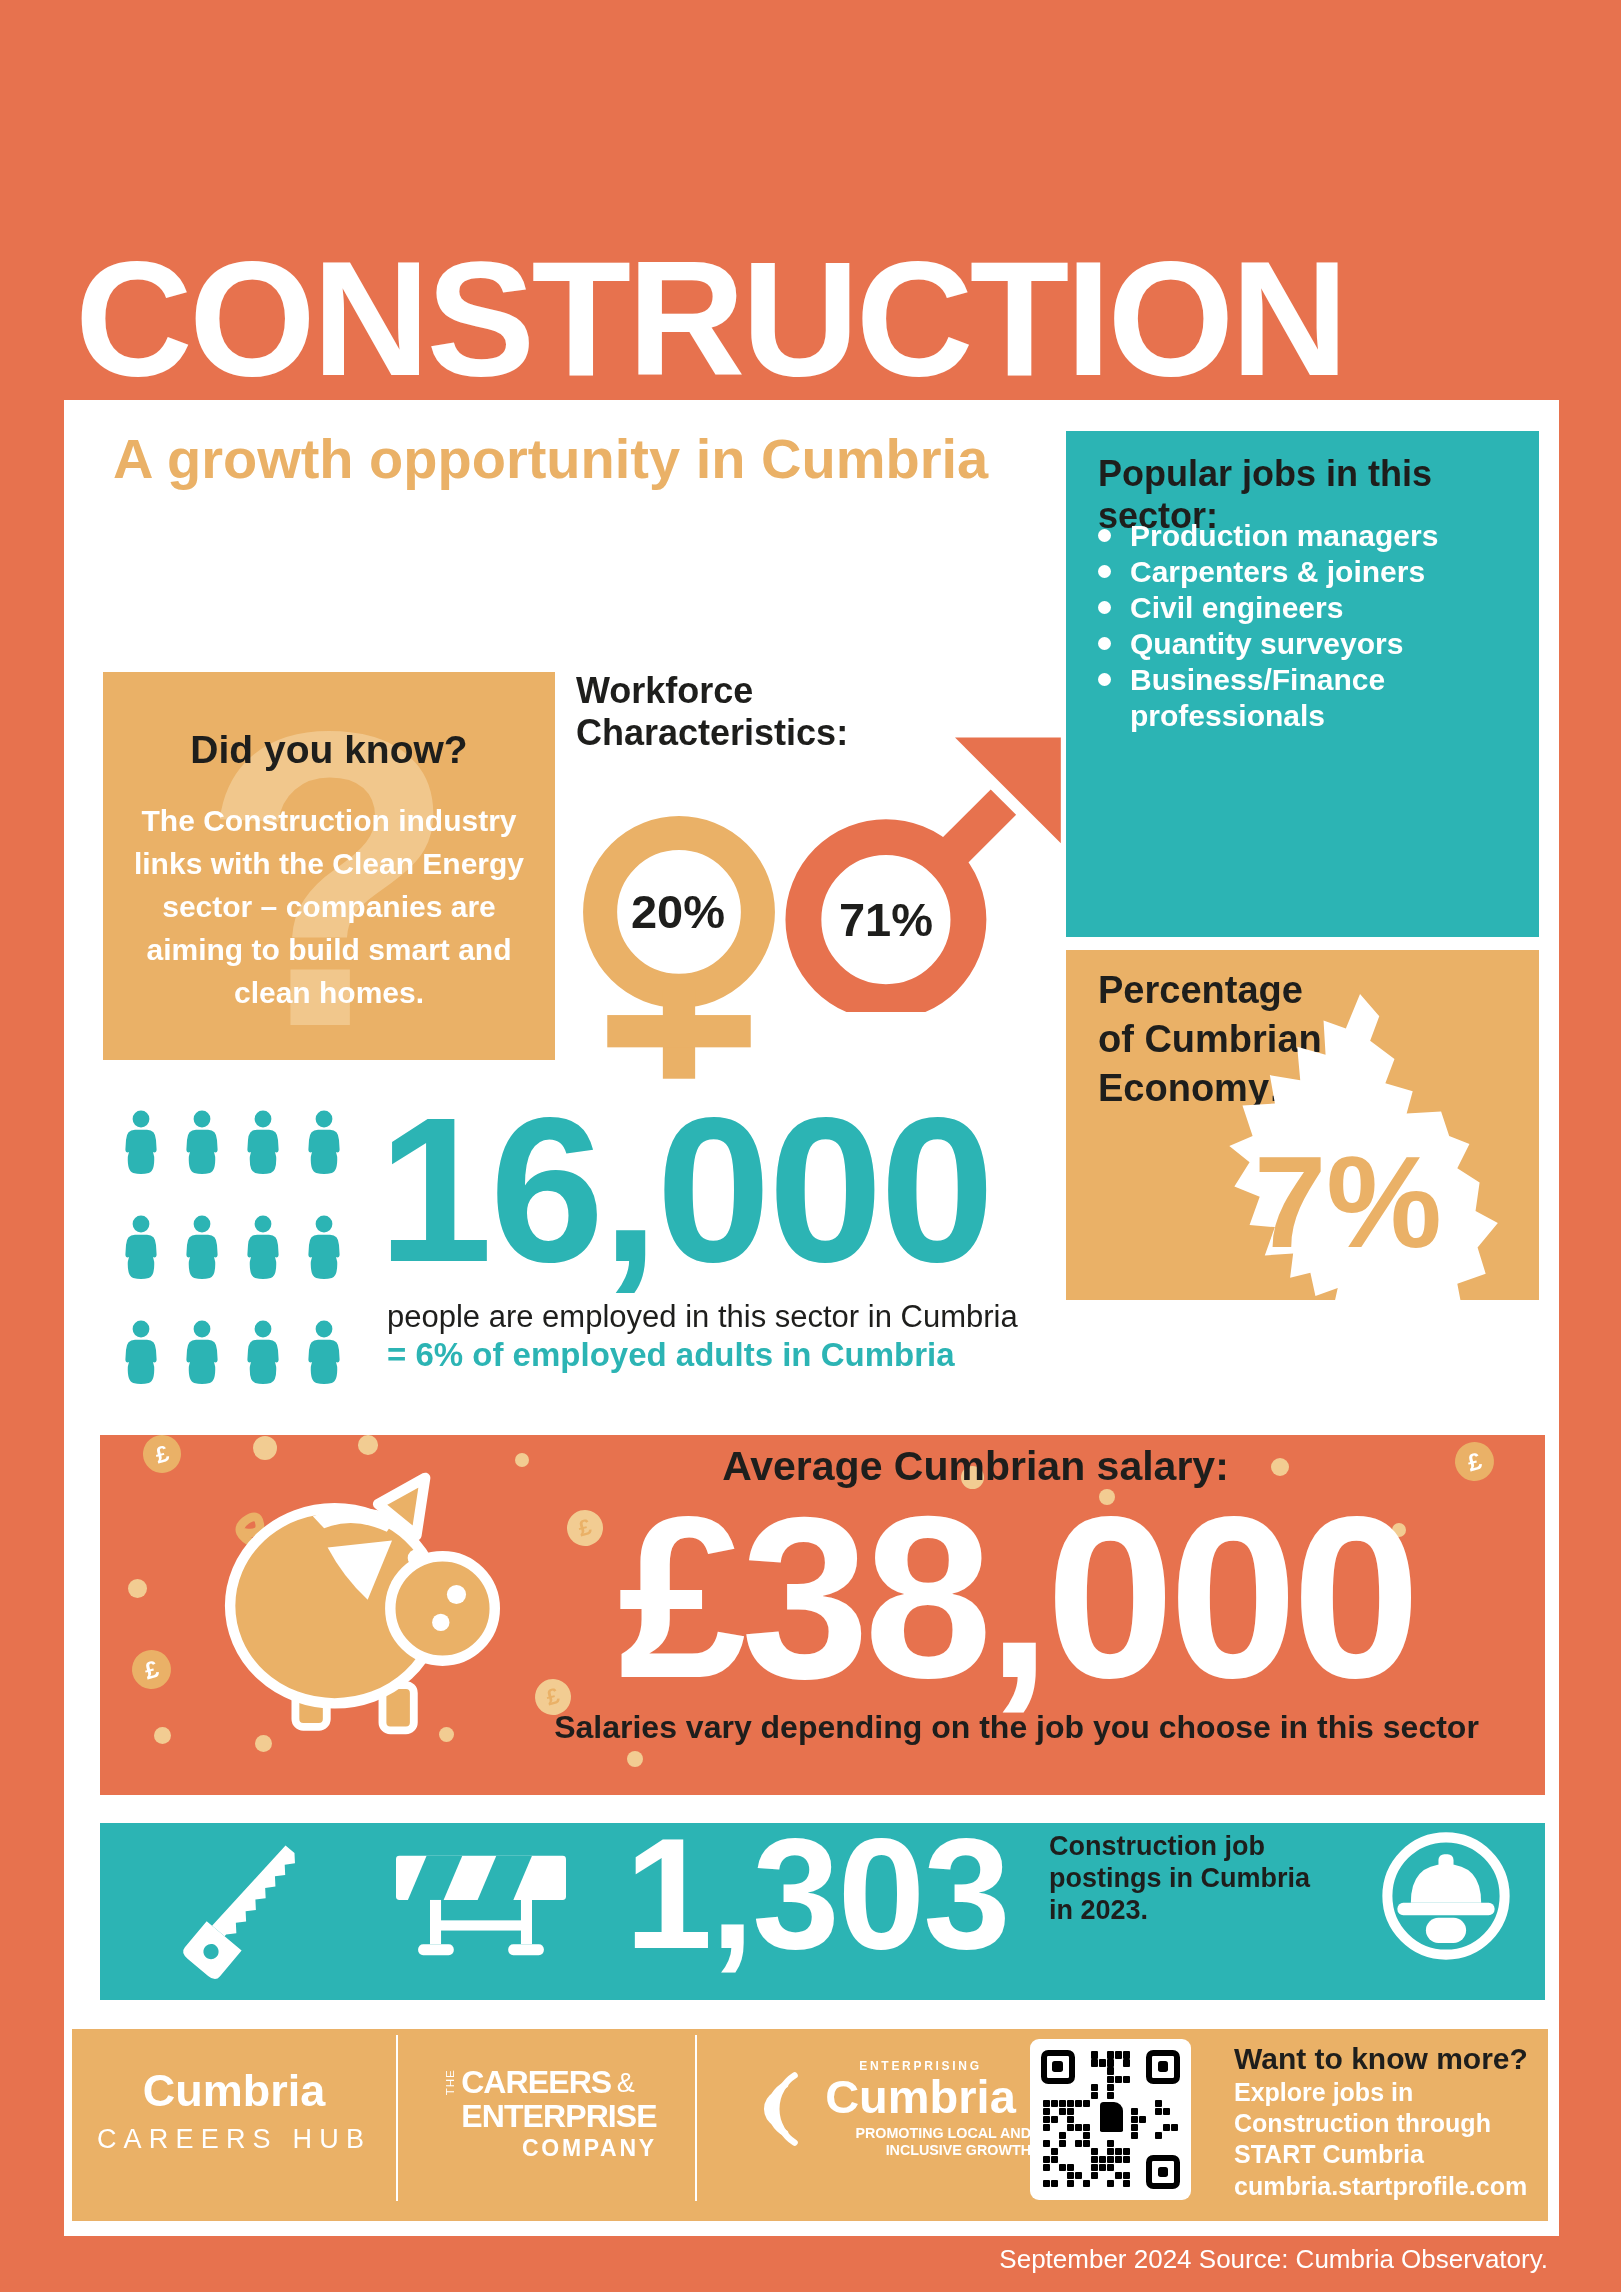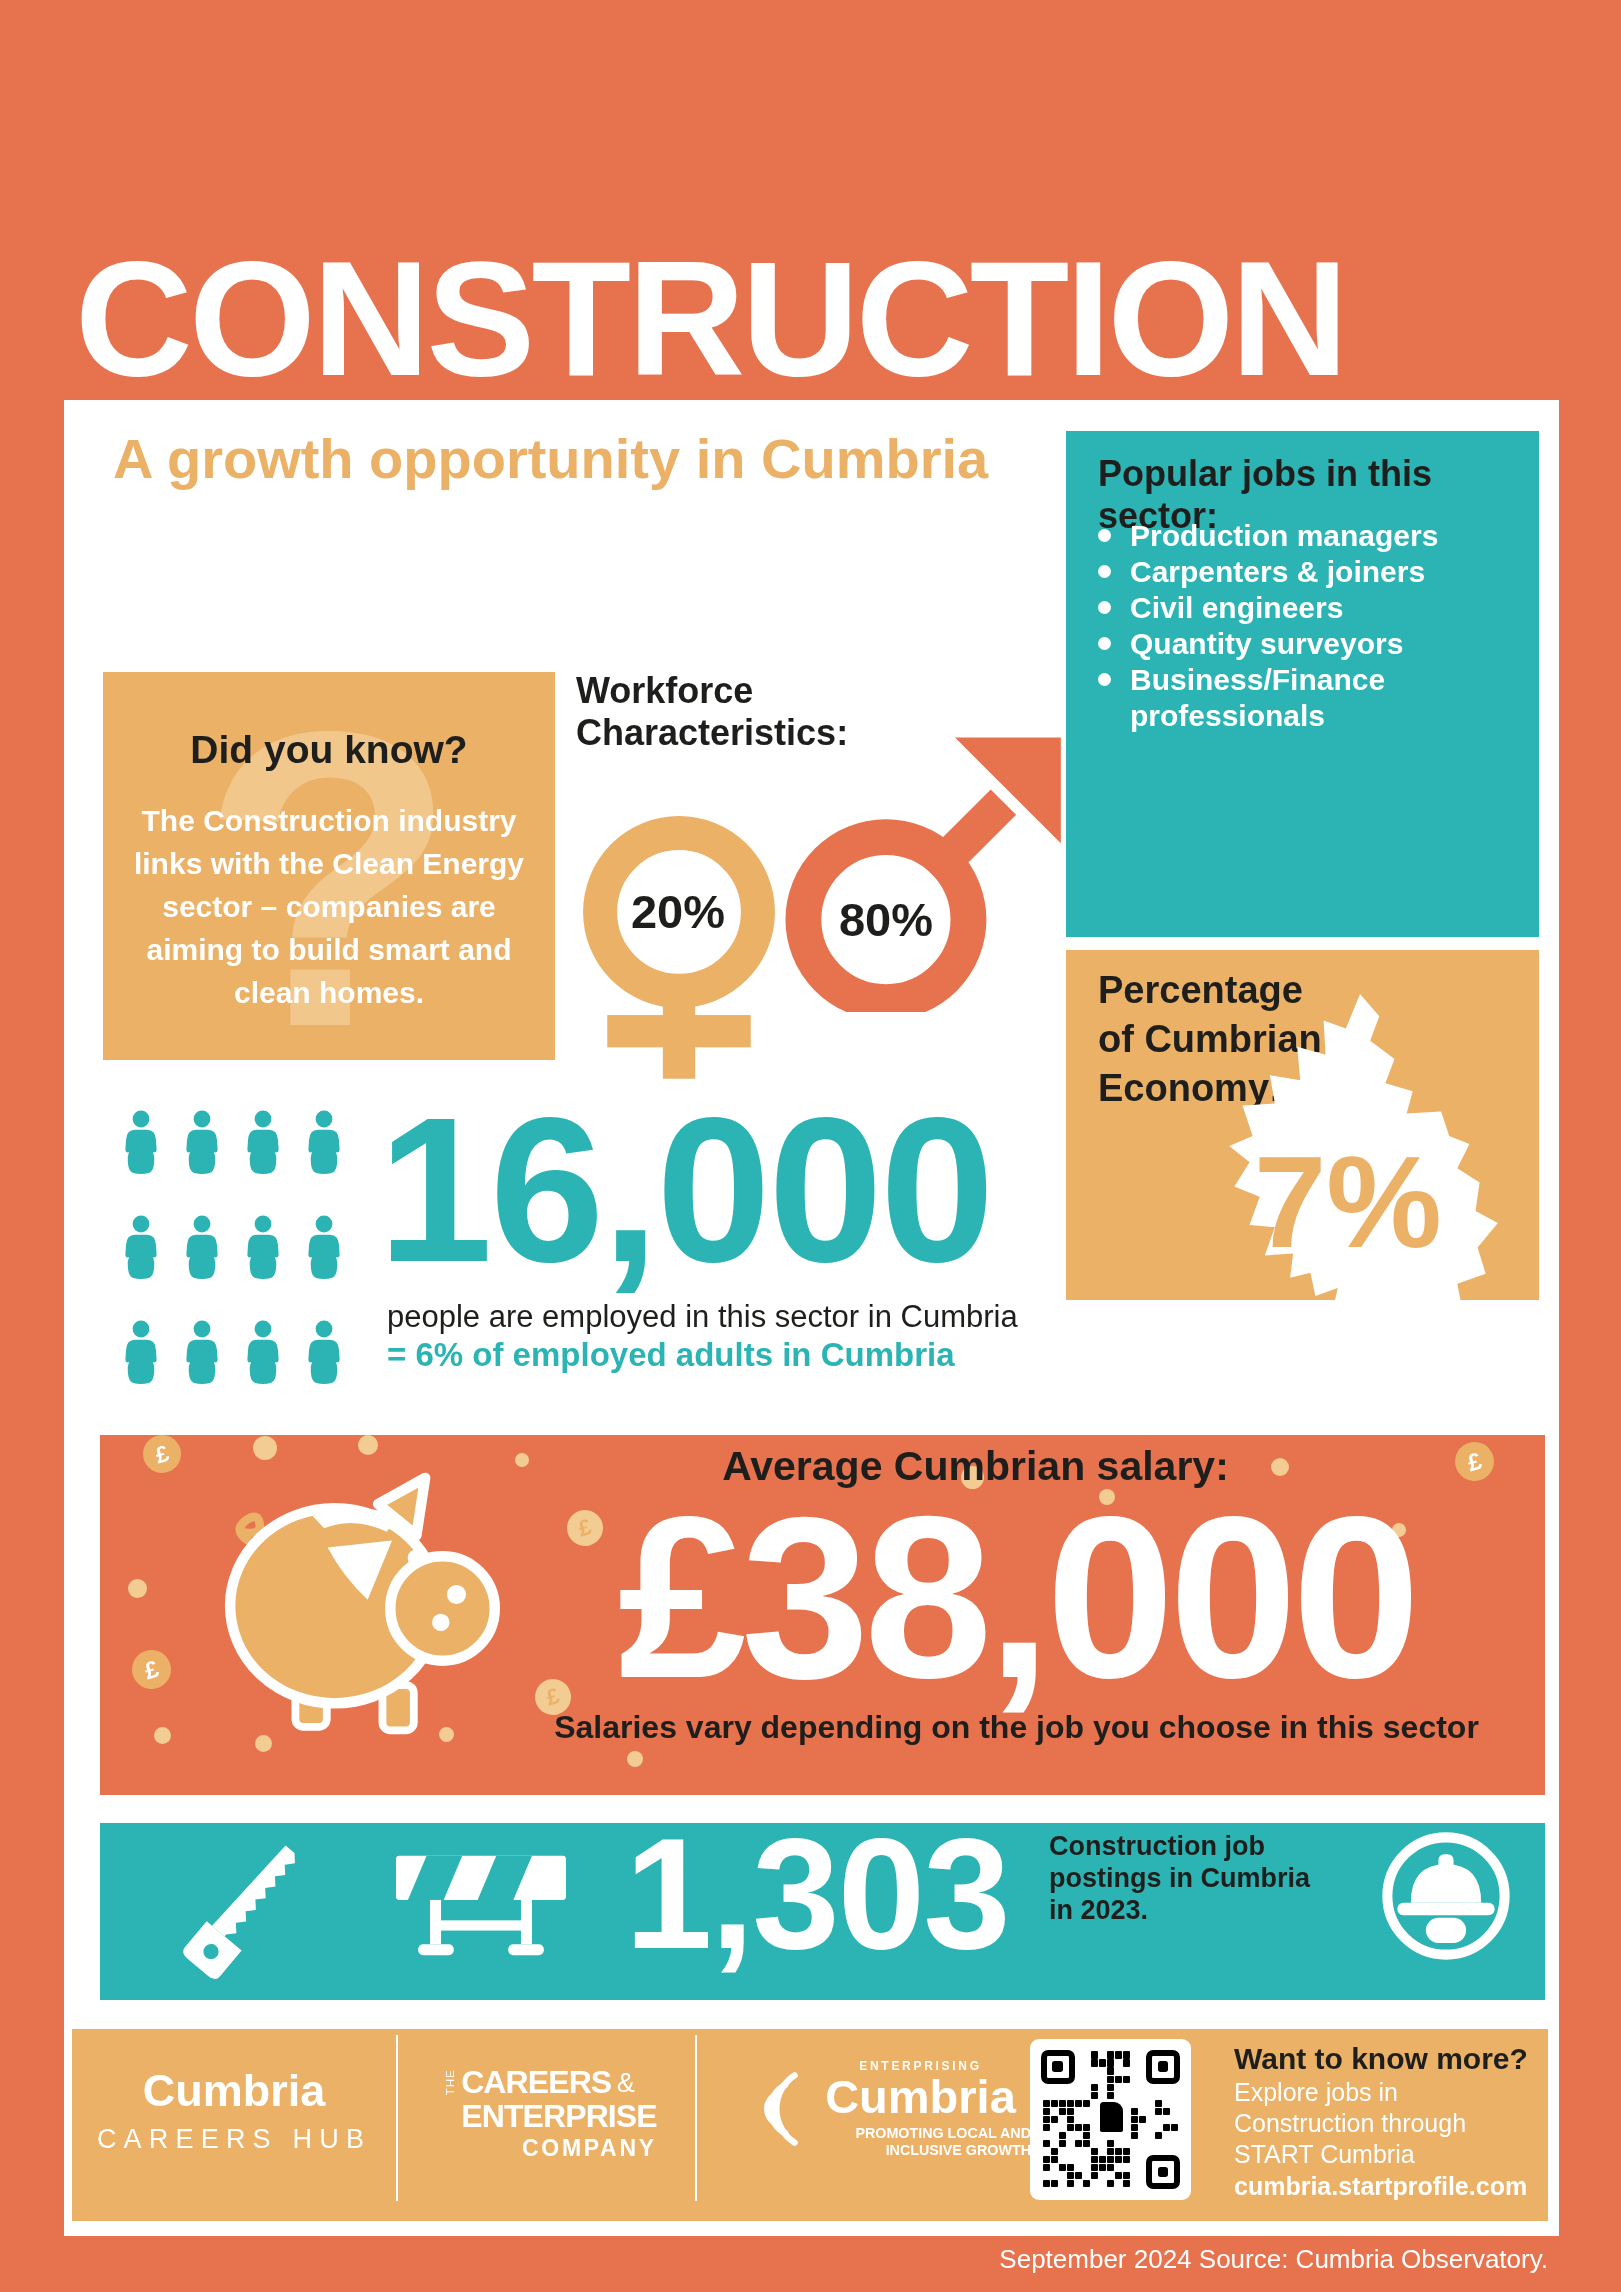--- a/index.html
+++ b/index.html
@@ -77,21 +77,21 @@
   .ent-name{font-size:47px;font-weight:700;line-height:1}
   .ent-tag{font-size:14.3px;font-weight:700;line-height:17px;text-align:right;margin-top:5.4px}
   .qr{position:absolute;left:958px;top:9.9px;width:161px;height:161px;background:#fff;border-radius:9px}
   .qr-grid{position:absolute;inset:12.5px;display:grid;grid-template-columns:repeat(17,1fr);grid-template-rows:repeat(17,1fr);gap:0.9px}
   .qr-grid i{background:#000;border-radius:0.9px}
   .finder{position:absolute;width:34px;height:34px;border:6.3px solid #000;border-radius:7.2px;background:#fff}
   .finder::after{content:"";position:absolute;left:5.4px;top:5.4px;width:10.7px;height:10.7px;background:#000;border-radius:2.7px}
   .f-tl{left:10.7px;top:10.7px}.f-tr{right:10.7px;top:10.7px}.f-br{right:10.7px;bottom:10.7px}
   .qr-dino{position:absolute;left:70px;top:63px;width:23px;height:30px;background:#000;border-radius:3.6px 9px 1.8px 1.8px}
   .more-title{position:absolute;left:1162px;top:12.5px;font-size:30px;color:var(--ink)}
-  .more-body{position:absolute;left:1162px;top:48px;font-size:25px;font-weight:400;color:#fff;line-height:31px}
+  .more-body{position:absolute;left:1162px;top:48px;font-size:25px;font-weight:700;color:#fff;line-height:31px}
   .more-url{position:absolute;left:1162px;top:143px;font-size:25px;font-weight:700;color:#fff}
   .source{right:74px;top:2244px;font-size:26px;color:#fff}
 </style>
 </head>
 <body>
 
 <svg width="0" height="0" style="position:absolute">
   <defs>
     <g id="person-shape">
       <circle cx="35" cy="15" r="14"></circle>
@@ -126,21 +126,21 @@
     <rect x="89" y="193" width="36" height="100" fill="#EAB167"></rect>
     <rect x="27" y="222" width="160" height="36" fill="#EAB167"></rect>
   </svg>
   <div class="abs pct b" style="left:601px;top:888px;width:154px;height:47px">20%</div>
 
   <svg class="abs" style="left:772px;top:716px" width="296" height="296" viewBox="0 0 330 330">
     <circle cx="127" cy="227" r="92" fill="none" stroke="#E7724E" stroke-width="40"></circle>
     <line x1="192" y1="162" x2="258" y2="96" stroke="#E7724E" stroke-width="40"></line>
     <polygon points="204,24 322,24 322,142" fill="#E7724E"></polygon>
   </svg>
-  <div class="abs pct b" style="left:809px;top:896px;width:154px;height:47px">80%</div>
+  <div class="abs pct b" style="left:809px;top:896px;width:154px;height:47px">71%</div>
 
   <div class="abs jobs">
     <div class="jobs-title b">Popular jobs in this sector:</div>
     <ul>
       <li>Production managers</li>
       <li>Carpenters &amp; joiners</li>
       <li>Civil engineers</li>
       <li>Quantity surveyors</li>
       <li>Business/Finance
 professionals</li>

